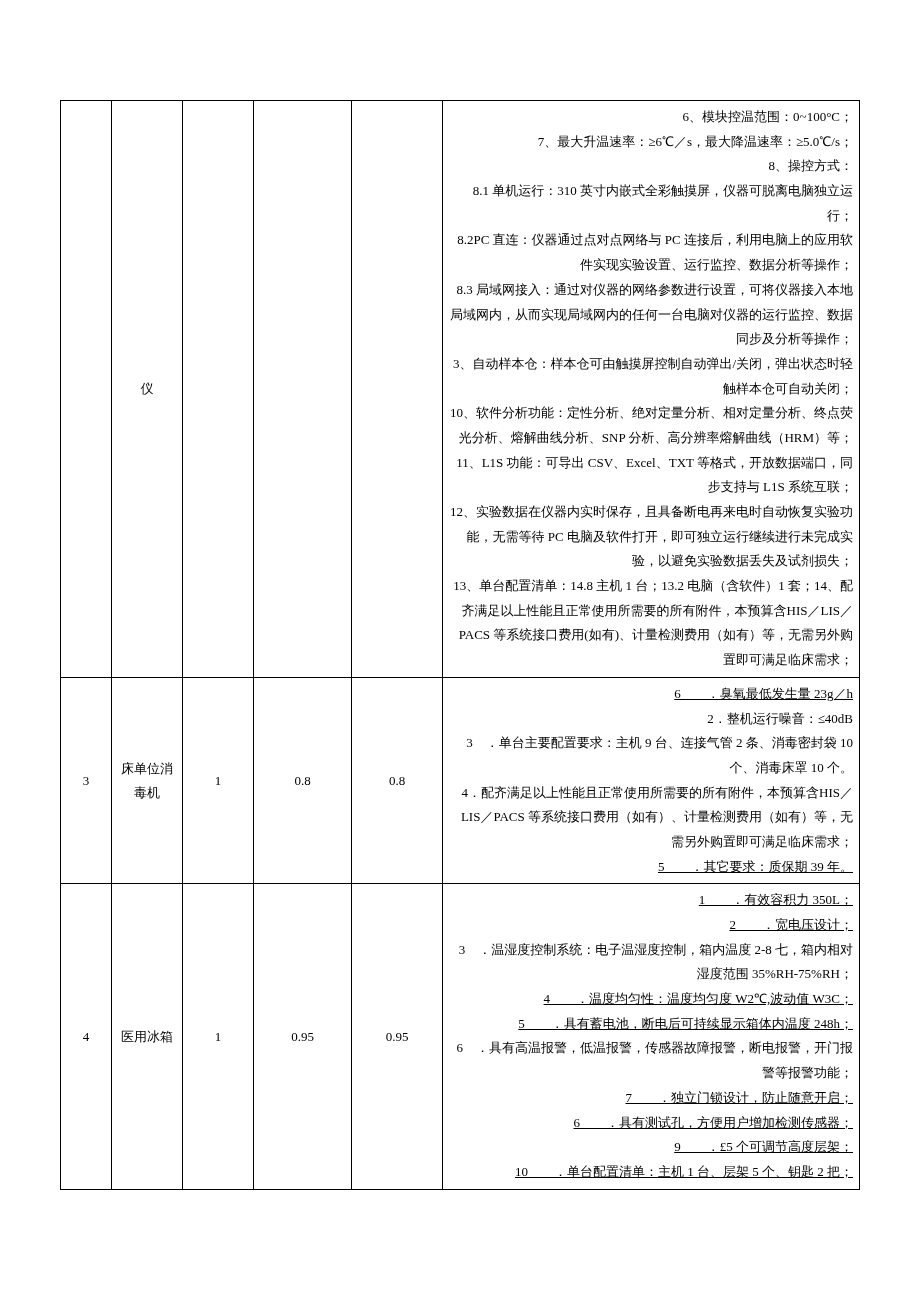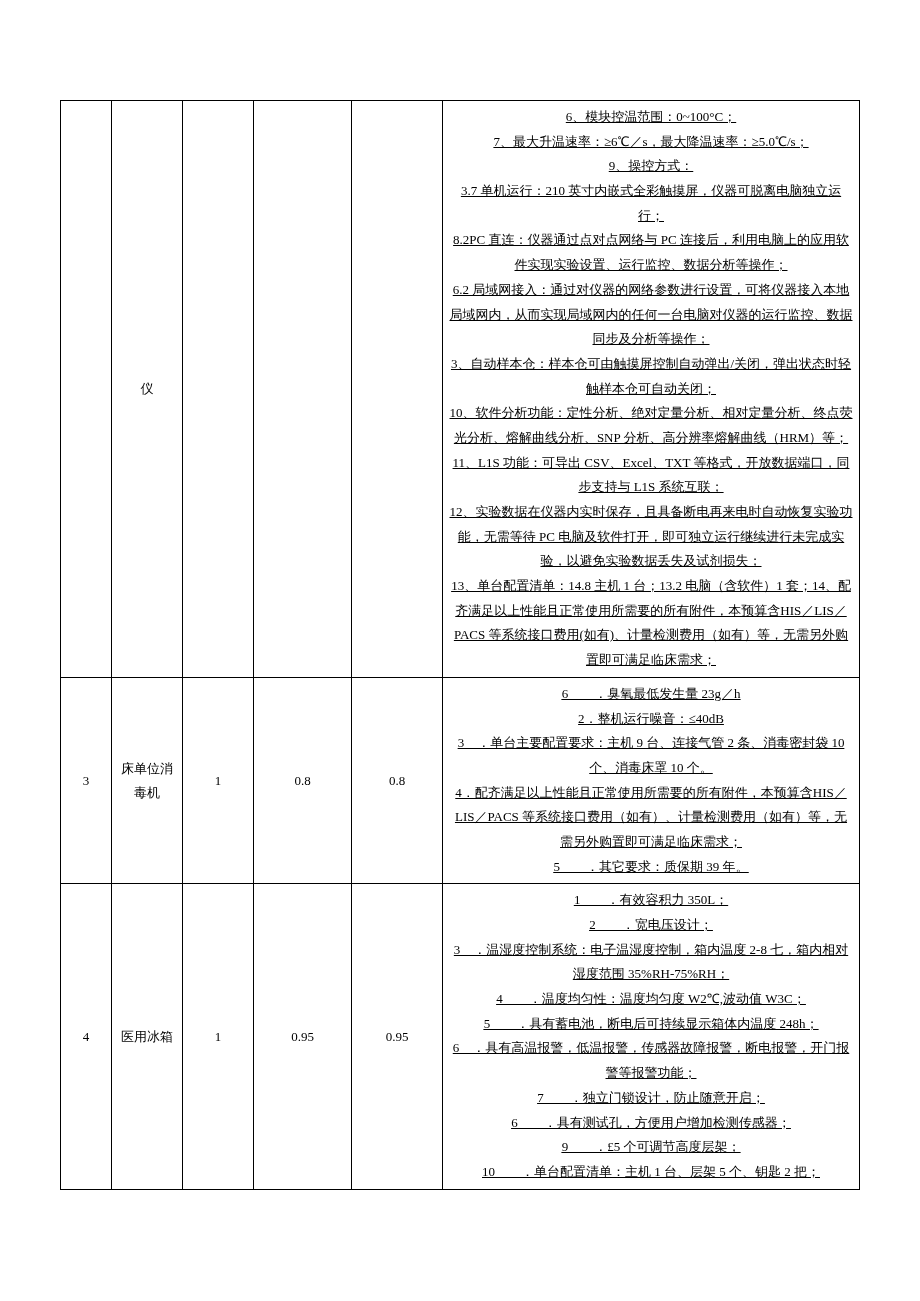--- a/index.html
+++ b/index.html
@@ -27,21 +27,21 @@
   padding: 4px 6px;
   vertical-align: middle;
   word-wrap: break-word;
   font-size: 13px;
 }
 .col-id { width: 38px; text-align: center; }
 .col-name { width: 58px; text-align: center; }
 .col-qty { width: 58px; text-align: center; }
 .col-price { width: 85px; text-align: center; }
 .col-total { width: 78px; text-align: center; }
-.col-spec { text-align: center; vertical-align: top; text-decoration: underline; }
+.col-spec { text-align: right; vertical-align: top; }
 .spec-list {
   margin: 0;
   padding: 0;
   list-style: none;
 }
 .spec-list li {
   margin: 0;
   padding: 0;
   line-height: 1.9;
 }
@@ -56,24 +56,24 @@
     <tr>
       <td class="col-id"></td>
       <td class="col-name">仪</td>
       <td class="col-qty"></td>
       <td class="col-price"></td>
       <td class="col-total"></td>
       <td class="col-spec">
         <ul class="spec-list">
           <li>6、模块控温范围：0~100°C；</li>
           <li>7、最大升温速率：≥6℃／s，最大降温速率：≥5.0℃/s；</li>
-          <li>9、操控方式：</li>
-          <li>3.7 单机运行：210 英寸内嵌式全彩触摸屏，仪器可脱离电脑独立运行；</li>
+          <li>8、操控方式：</li>
+          <li>8.1 单机运行：310 英寸内嵌式全彩触摸屏，仪器可脱离电脑独立运行；</li>
           <li>8.2PC 直连：仪器通过点对点网络与 PC 连接后，利用电脑上的应用软件实现实验设置、运行监控、数据分析等操作；</li>
-          <li>6.2 局域网接入：通过对仪器的网络参数进行设置，可将仪器接入本地局域网内，从而实现局域网内的任何一台电脑对仪器的运行监控、数据同步及分析等操作；</li>
+          <li>8.3 局域网接入：通过对仪器的网络参数进行设置，可将仪器接入本地局域网内，从而实现局域网内的任何一台电脑对仪器的运行监控、数据同步及分析等操作；</li>
           <li>3、自动样本仓：样本仓可由触摸屏控制自动弹出/关闭，弹出状态时轻触样本仓可自动关闭；</li>
           <li>10、软件分析功能：定性分析、绝对定量分析、相对定量分析、终点荧光分析、熔解曲线分析、SNP 分析、高分辨率熔解曲线（HRM）等；</li>
           <li>11、L1S 功能：可导出 CSV、Excel、TXT 等格式，开放数据端口，同步支持与 L1S 系统互联；</li>
           <li>12、实验数据在仪器内实时保存，且具备断电再来电时自动恢复实验功能，无需等待 PC 电脑及软件打开，即可独立运行继续进行未完成实验，以避免实验数据丢失及试剂损失；</li>
           <li>13、单台配置清单：14.8 主机 1 台；13.2 电脑（含软件）1 套；14、配齐满足以上性能且正常使用所需要的所有附件，本预算含HIS／LIS／PACS 等系统接口费用(如有)、计量检测费用（如有）等，无需另外购置即可满足临床需求；</li>
         </ul>
       </td>
     </tr>
 
     <tr>

